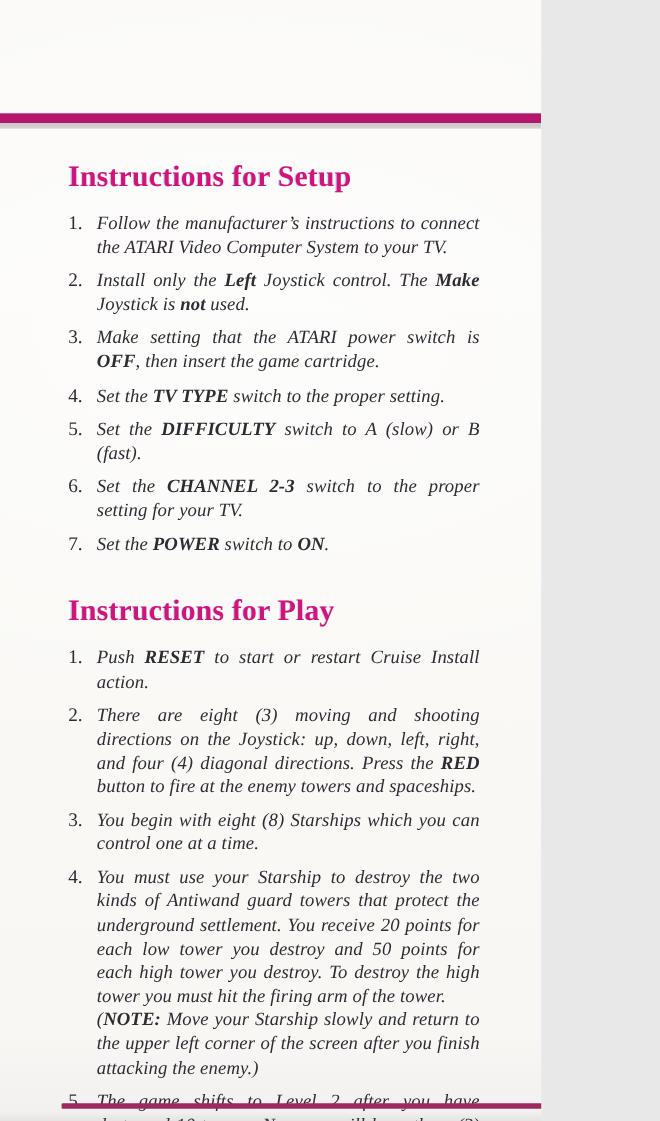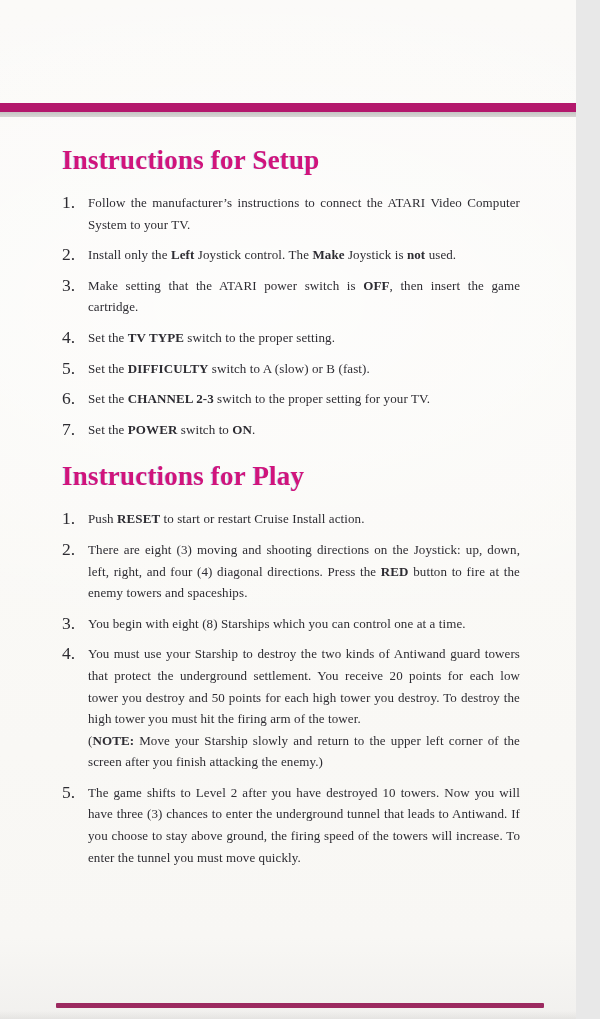--- a/index.html
+++ b/index.html
@@ -7,21 +7,21 @@
     --rule: #b3186c;
     --rule-shadow: #c6c5c3;
     --bottom-rule: #9c2a60;
     --heading: #d0147c;
     --ink: #2d2c32;
   }
   * { margin: 0; padding: 0; box-sizing: border-box; }
   html, body { background: #e8e8e8; }
   .page {
     position: relative;
-    width: 576px;
+    width: 492px;
     height: 1019px;
     background:
       radial-gradient(ellipse 900px 500px at 45% 30%, rgba(255,255,255,0.6), rgba(255,255,255,0) 70%),
       linear-gradient(180deg, #fbfaf8 0%, #faf9f6 55%, #f8f7f4 92%, #f1f0ee 100%);
     overflow: hidden;
     font-family: "Liberation Serif", "DejaVu Serif", serif;
     color: var(--ink);
   }
   .page::after {
     content: "";
@@ -49,39 +49,40 @@
   h1.section-heading {
     font-size: 27px;
     font-weight: bold;
     letter-spacing: 0.2px;
     color: var(--heading);
     text-shadow: -1px 0 0 rgba(80, 150, 215, 0.30);
     margin-top: 27px;
     margin-bottom: 16px;
   }
   section[data-name="section-play"] h1.section-heading {
-    margin-top: 21px;
+    margin-top: 35px;
   }
   ol.instruction-list { list-style: none; }
   ol.instruction-list li {
     display: flex;
     align-items: flex-start;
   }
   ol.instruction-list li + li { margin-top: 9px; }
   .num {
     flex: 0 0 26px;
     font-size: 17.5px;
     line-height: 21.6px;
   }
   .item-body { flex: 1 1 auto; }
   p.item-text {
-    font-size: 13px;
+    font-size: 17px;
     line-height: 21.6px;
     text-align: justify;
     letter-spacing: 0.1px;
+    font-style: italic;
   }
   p.item-text.note { }
   .b { font-weight: bold; }
   .scan-speck {
     position: absolute;
     top: 843px; left: 581px;
     width: 9px; height: 10px;
     background: radial-gradient(ellipse at center, rgba(150,150,150,0.45), rgba(150,150,150,0) 65%);
     border-radius: 50%;
   }

